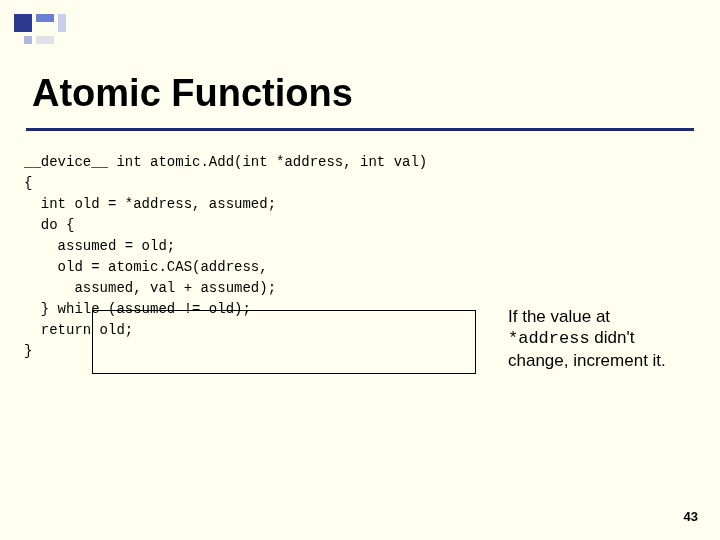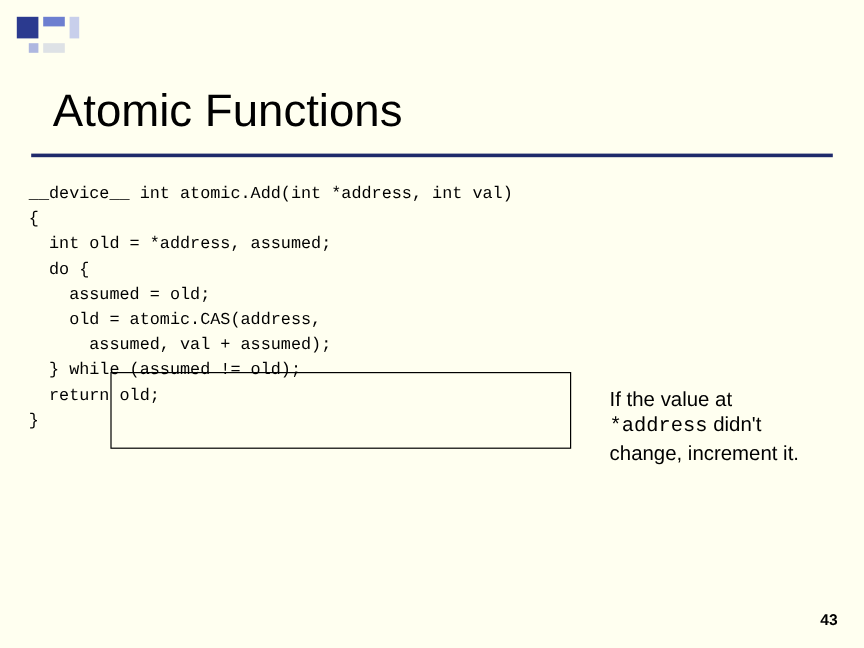--- a/index.html
+++ b/index.html
@@ -20,24 +20,24 @@
   }
   .sq { position: absolute; }
   .sq1 { background: #2b3a8f; width: 18px; height: 18px; top: 0; left: 0; }
   .sq2 { background: #6d7fd0; width: 18px; height: 8px; top: 0; left: 22px; }
   .sq3 { background: #b0bbe8; width: 8px; height: 18px; top: 0; left: 44px; opacity: 0.7; }
   .sq4 { background: #8c98d8; width: 8px; height: 8px; top: 22px; left: 10px; opacity: 0.7; }
   .sq5 { background: #c8cfe0; width: 18px; height: 8px; top: 22px; left: 22px; opacity: 0.6; }
   .title {
     position: absolute;
     top: 72px;
-    left: 44px;
+    left: 32px;
     font-size: 38px;
     color: #000;
-    font-weight: normal;
+    font-weight: bold;
   }
   .rule {
     position: absolute;
     top: 128px;
     left: 26px;
     width: 668px;
     height: 3px;
     background: #1f2a6b;
   }
   .codearea {
@@ -62,21 +62,20 @@
   }
   .callout {
     position: absolute;
     top: 306px;
     left: 508px;
     width: 186px;
     font-family: Arial, Helvetica, sans-serif;
     font-size: 17px;
     line-height: 1.25;
     color: #000;
-    margin-top: 16px;
   }
   .callout .addr { font-family: "Courier New", Courier, monospace; }
   .pagenum {
     position: absolute;
     bottom: 16px;
     right: 22px;
     font-size: 13px;
     font-weight: bold;
     color: #000;
     font-family: Liberation Sans, sans-serif;

